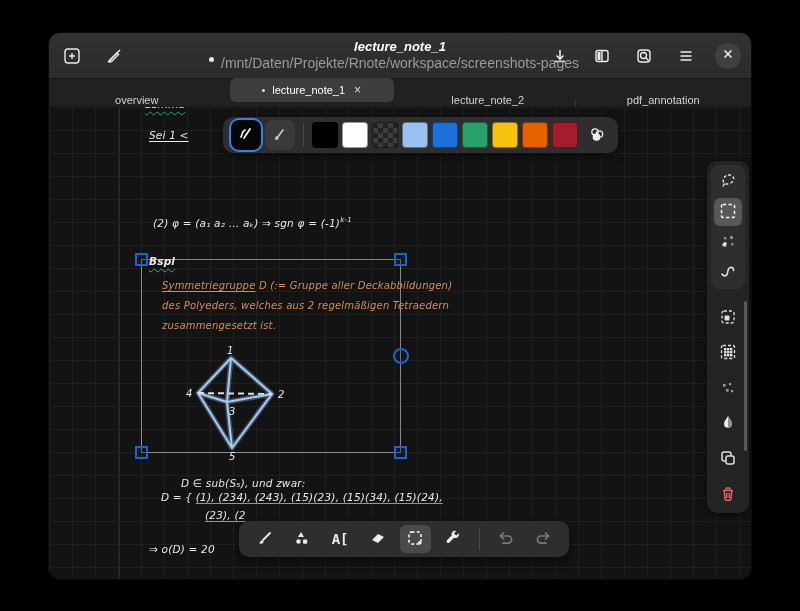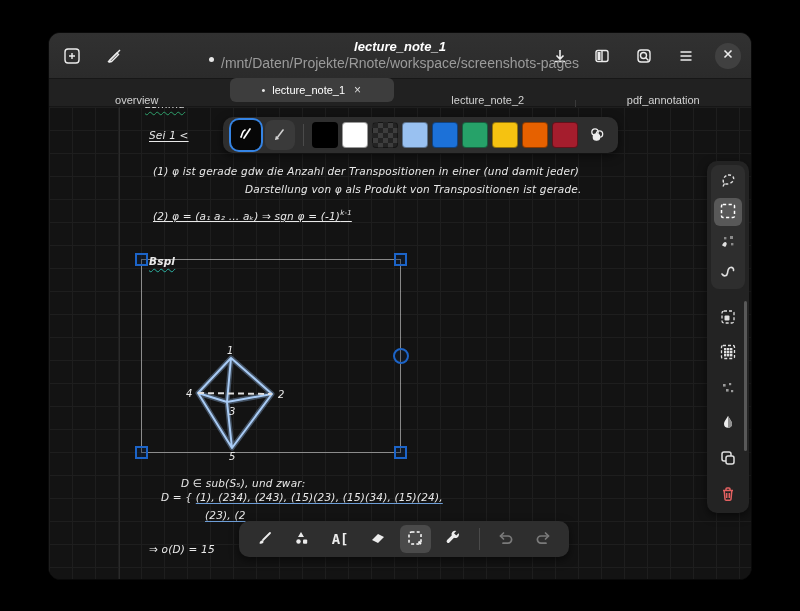--- a/index.html
+++ b/index.html
@@ -205,36 +205,41 @@
 
   <div class="canvas">
     <div class="major-vline"></div>
 
     <div class="hw" style="left:96px; top:-9px;">
       <span class="wavy-green">Lemma</span>
     </div>
     <div class="hw" style="left:100px; top:22px;">
       <span class="u-white">Sei  1 &lt;</span>
     </div>
-    <div class="hw" style="left:104px; top:58px;">(1)   φ ist gerade  gdw  die Anzahl der Transpositionen in einer (und damit jeder)</div>
-    <div class="hw" style="left:196px; top:76px;">Darstellung von φ als Produkt von Transpositionen ist gerade.</div>
-    <div class="hw" style="left:104px; top:102px;text-decoration:underline;">
+    <div class="hw" style="left:104px; top:109px;">
       <span>(2)   φ = (a₁ a₂ … aₖ)  ⇒  sgn φ = (-1)</span><sup>k-1</sup>
     </div>
     <div class="hw" style="left:100px; top:148px; z-index:3;font-weight:bold;">
       <span class="wavy-teal">Bspl</span>
     </div>
 
     <div class="selection">
       <span class="handle-sq h-tl"></span>
       <span class="handle-sq h-tr"></span>
       <span class="handle-sq h-bl"></span>
       <span class="handle-sq h-br"></span>
       <span class="handle-rot"></span>
 
+      <div class="sym-block hw hw-orange" style="font-size:10px;">
+        <div>
+          <span class="u-orange">Symmetriegruppe</span><span>  D  (:= Gruppe aller Deckabbildungen)</span>
+        </div>
+        <div>des Polyeders, welches aus 2 regelmäßigen Tetraedern</div>
+        <div>zusammengesetzt ist.</div>
+      </div>
 
       <svg style="position:absolute; left:40px; top:84px;" width="110" height="118" viewBox="0 0 110 118">
         <g stroke="#99c1f1" stroke-opacity="0.35" stroke-width="5" fill="none" stroke-linecap="round">
           <path d="M49 14 L16 49 M49 14 L90 50 M16 49 L50 104 M90 50 L50 104 M49 14 L45 58 M45 58 L50 104 M16 49 L45 58 M45 58 L90 50"></path>
         </g>
         <g stroke="#a8cbf5" stroke-width="2" fill="none" stroke-linecap="round">
           <path d="M49 14 L16 49 M49 14 L90 50 M16 49 L50 104 M90 50 L50 104 M49 14 L45 58 M45 58 L50 104 M16 49 L45 58 M45 58 L90 50"></path>
         </g>
         <path d="M16 49 L90 50" stroke="#dddddd" stroke-width="2" stroke-dasharray="6 4" fill="none"></path>
         <g fill="#ececec" font-family="DejaVu Sans, sans-serif" font-style="italic" font-size="10">
@@ -247,21 +252,21 @@
       </svg>
     </div>
 
     <div class="hw" style="left:132px; top:358px;margin-top:12px;">D ∈ sub(S₅), und zwar:</div>
     <div class="hw" style="left:112px; top:384px;">
       <span>D  =  { </span><span class="u-blue">(1), (234), (243), (15)(23), (15)(34), (15)(24),</span>
     </div>
     <div class="hw" style="left:156px; top:402px;">
       <span class="u-blue">(23), (2</span>
     </div>
-    <div class="hw" style="left:100px; top:436px;">⇒ o(D) = 15</div>
+    <div class="hw" style="left:100px; top:436px;">⇒ o(D) = 20</div>
 
     <div class="float-bar pen-toolbar">
       <button class="style-btn sel">
         <span>
           <svg width="18" height="18" viewBox="0 0 18 18" fill="none" stroke="#ffffff" stroke-width="1.7" stroke-linecap="round">
             <path d="M4 12 C6 8 5 6 8 5"></path>
             <path d="M7 13 L13 4"></path>
           </svg>
         </span>
       </button>

